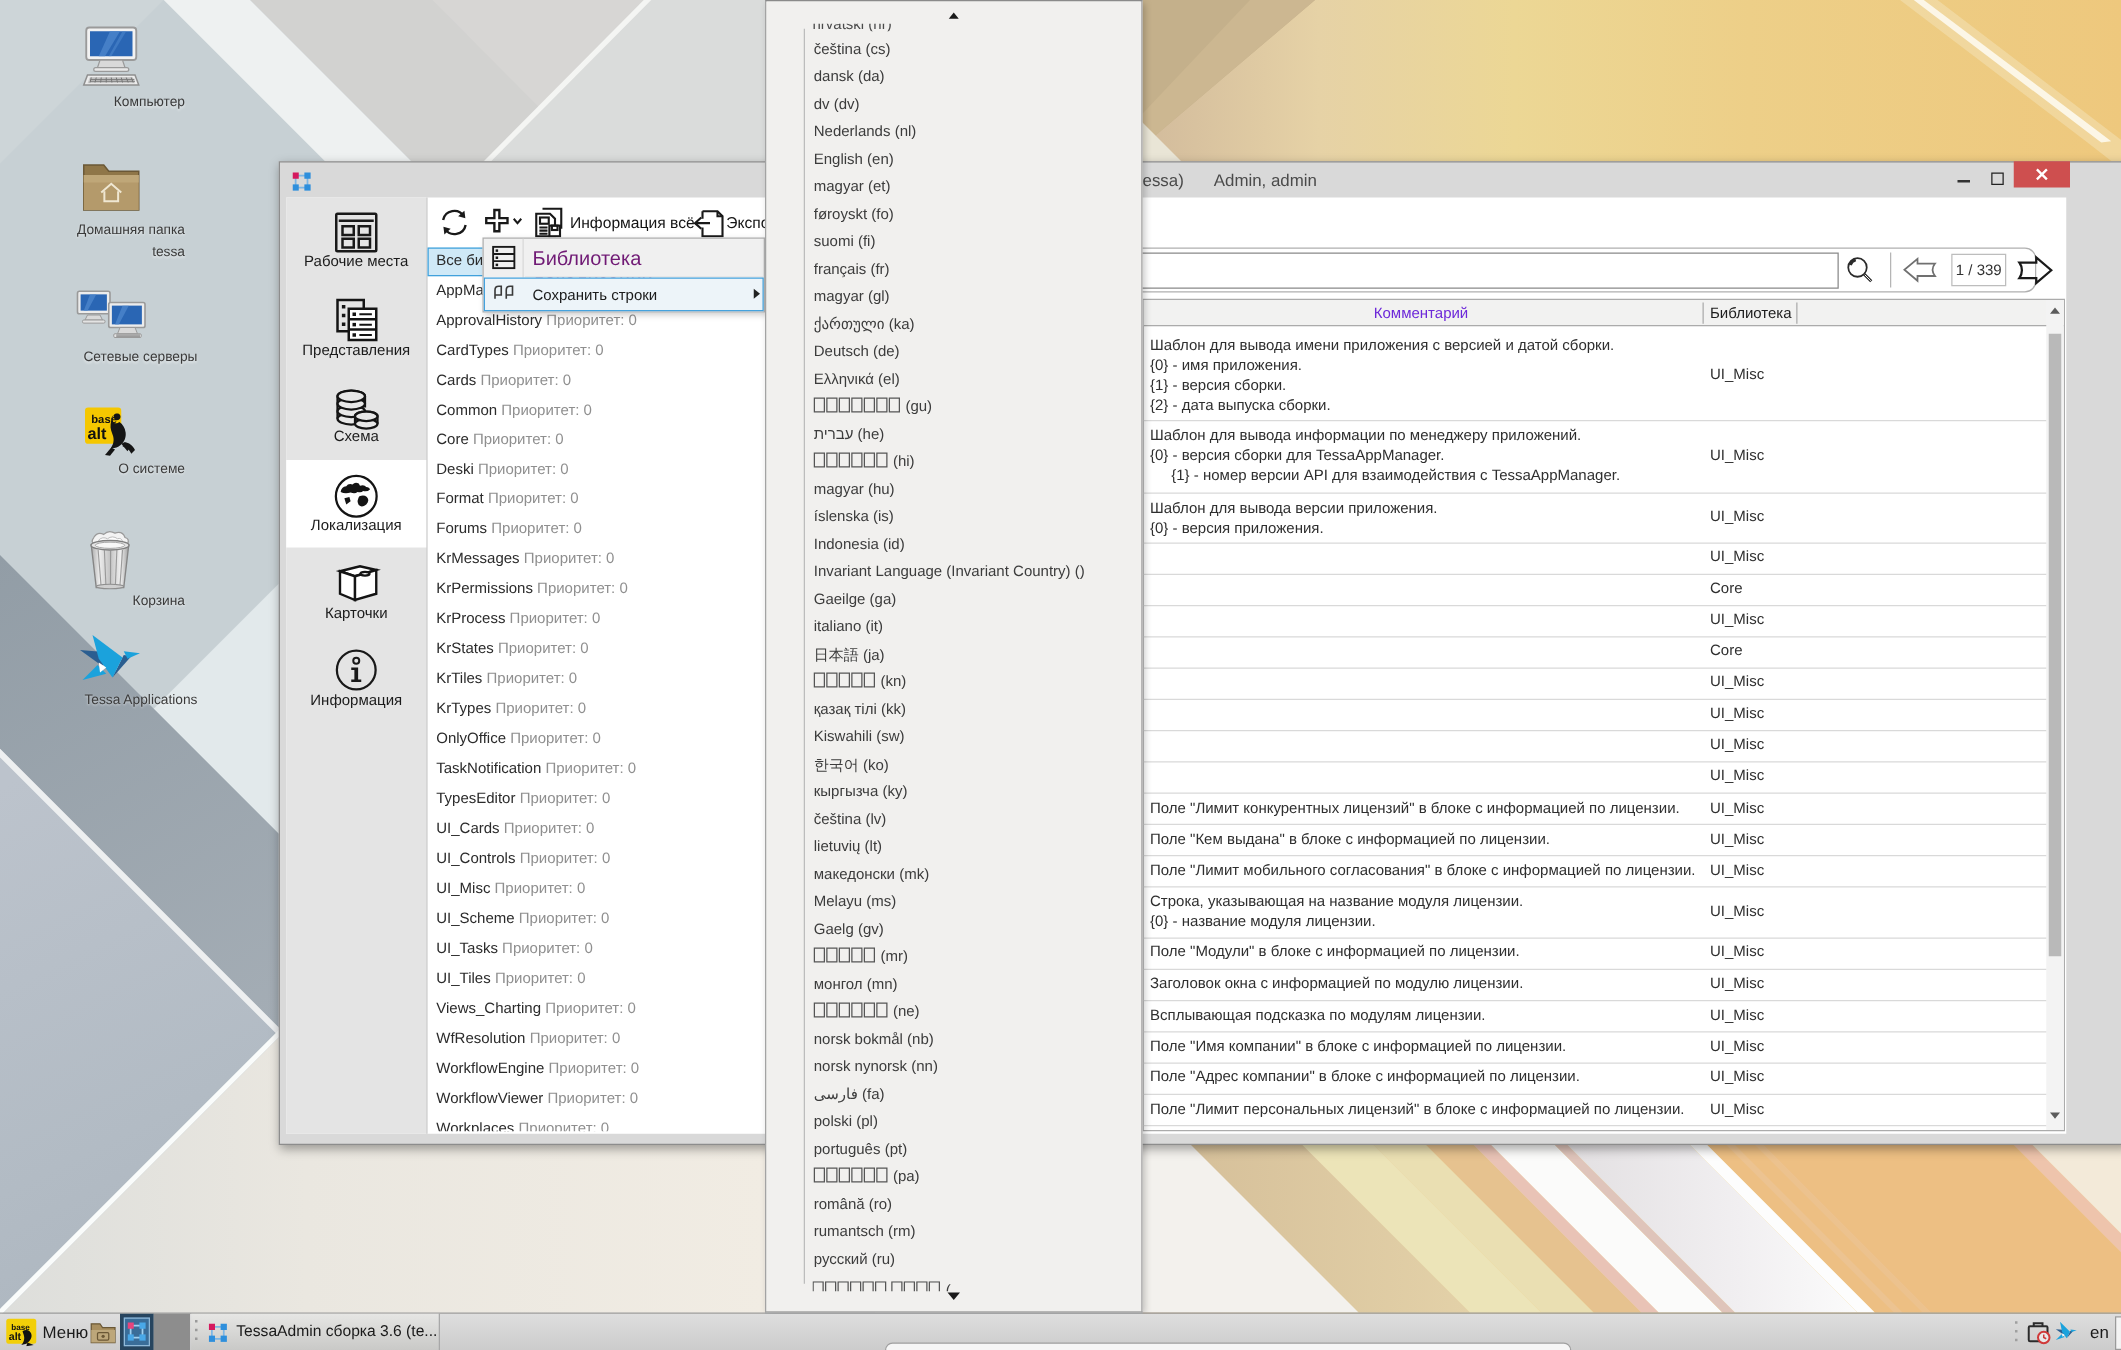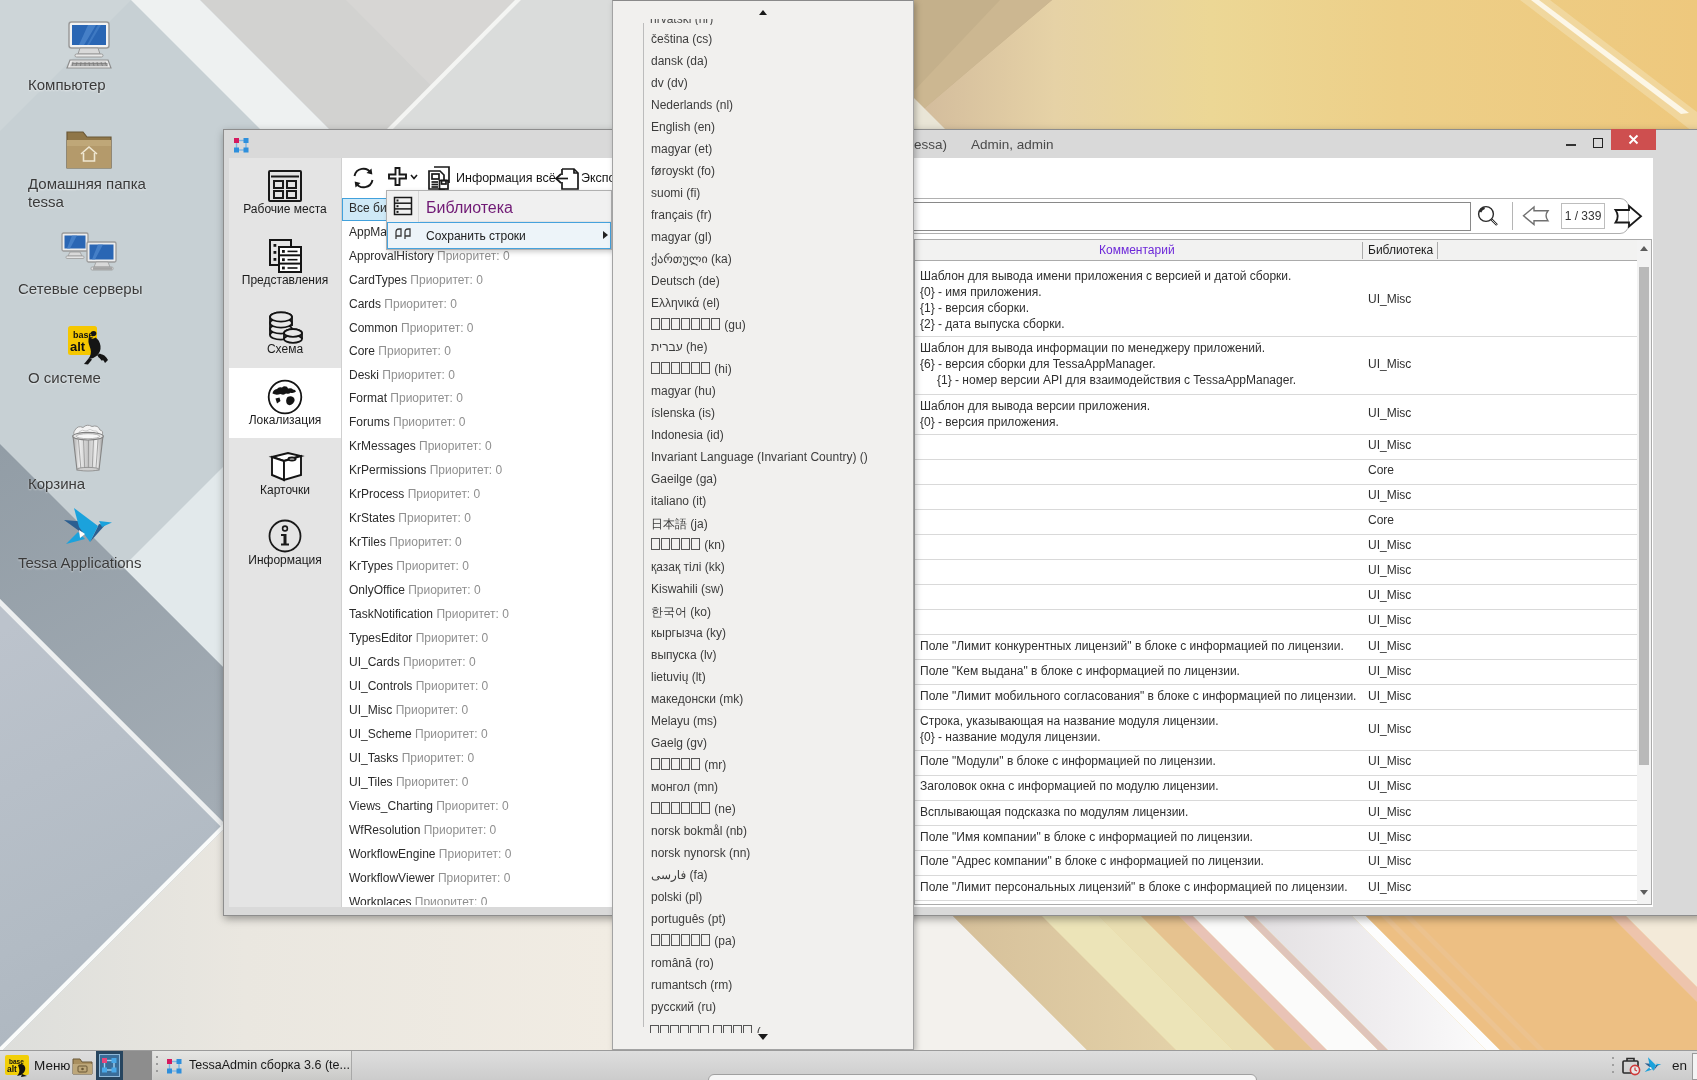--- a/index.html
+++ b/index.html
@@ -1,17 +1,17 @@
 <!DOCTYPE html>
 <html><head><meta charset="utf-8">
 <style>
 html,body{margin:0;padding:0;width:1697px;height:1080px;overflow:hidden;font-family:"Liberation Sans",sans-serif;}
 .abs{position:absolute;}
 #desk{position:absolute;left:0;top:0;width:1697px;height:1080px;}
-.dicon{position:absolute;text-align:left;color:#3a3a3a;font-size:15px;text-shadow:0 1px 2px rgba(255,255,255,0.6);}
+.dicon{position:absolute;text-align:right;color:#3a3a3a;font-size:11px;text-shadow:0 1px 2px rgba(255,255,255,0.6);}
 #win{position:absolute;left:223px;top:129px;width:1437px;height:785px;background:#d9d9d9;border:1px solid #8d8d8d;box-shadow:1px 3px 8px rgba(0,0,0,0.35);padding-left:40px;}
 #content{position:absolute;left:5px;top:28px;width:1424px;height:749px;background:#fff;}
 #sidebar{position:absolute;left:0;top:0;width:112px;height:749px;background:#e4e4e4;border-right:1px solid #d0d0d0;}
 .sbitem{position:absolute;left:0;width:112px;text-align:center;font-size:12px;color:#1b1b1b;}
 .lib{position:absolute;left:120px;font-size:12px;color:#2b2b2b;white-space:nowrap;}
 .lib span{color:#8f8f8f;font-size:12px;}
 #ddown{position:absolute;left:612px;top:0;width:302px;height:1050px;background:#f1f0ee;border:1px solid #a3a3a3;border-top:1px solid #8a8a8a;box-shadow:2px 2px 6px rgba(0,0,0,0.25);box-sizing:border-box;}
 .ditem{position:absolute;left:38px;font-size:12px;color:#3c3c3c;white-space:nowrap;}
 .trow{position:absolute;font-size:12px;color:#2f2f2f;white-space:nowrap;}
 #tbar{position:absolute;left:0;top:1050px;width:1697px;height:30px;background:linear-gradient(#dedede,#cccccc);border-top:1px solid #9b9b9b;box-sizing:border-box;}
@@ -454,21 +454,21 @@
       <div class="abs" style="left:686px;top:692px;width:722px;height:1px;background:#d9d9d9;"></div>
       <div class="abs" style="left:686px;top:717px;width:722px;height:1px;background:#d9d9d9;"></div>
       <div class="abs" style="left:686px;top:742px;width:722px;height:1px;background:#d9d9d9;"></div>
 
       <div class="trow" style="left:691px;top:111px;">Шаблон для вывода имени приложения с версией и датой сборки.</div>
       <div class="trow" style="left:691px;top:127px;">{0} - имя приложения.</div>
       <div class="trow" style="left:691px;top:143px;">{1} - версия сборки.</div>
       <div class="trow" style="left:691px;top:159px;">{2} - дата выпуска сборки.</div>
       <div class="trow" style="left:1139px;top:134px;">UI_Misc</div>
       <div class="trow" style="left:691px;top:183px;">Шаблон для вывода информации по менеджеру приложений.</div>
-      <div class="trow" style="left:691px;top:199px;">{6} - версия сборки для TessaAppManager.</div>
+      <div class="trow" style="left:691px;top:199px;">{0} - версия сборки для TessaAppManager.</div>
       <div class="trow" style="left:708px;top:215px;">{1} - номер версии API для взаимодействия с TessaAppManager.</div>
       <div class="trow" style="left:1139px;top:199px;">UI_Misc</div>
       <div class="trow" style="left:691px;top:241px;">Шаблон для вывода версии приложения.</div>
       <div class="trow" style="left:691px;top:257px;">{0} - версия приложения.</div>
       <div class="trow" style="left:1139px;top:248px;">UI_Misc</div>
       <div class="trow" style="left:1139px;top:280px;">UI_Misc</div>
       <div class="trow" style="left:1139px;top:305px;">Core</div>
       <div class="trow" style="left:1139px;top:330px;">UI_Misc</div>
       <div class="trow" style="left:1139px;top:355px;">Core</div>
       <div class="trow" style="left:1139px;top:380px;">UI_Misc</div>
@@ -553,21 +553,21 @@
   <div class="ditem" style="top:427px;">Indonesia (id)</div>
   <div class="ditem" style="top:449px;">Invariant Language (Invariant Country) ()</div>
   <div class="ditem" style="top:471px;">Gaeilge (ga)</div>
   <div class="ditem" style="top:493px;">italiano (it)</div>
   <div class="ditem" style="top:515px;">日本語 (ja)</div>
   <div class="ditem" style="top:537px;"><span class="tofu"></span><span class="tofu"></span><span class="tofu"></span><span class="tofu"></span><span class="tofu"></span> (kn)</div>
   <div class="ditem" style="top:559px;">қазақ тілі (kk)</div>
   <div class="ditem" style="top:581px;">Kiswahili (sw)</div>
   <div class="ditem" style="top:603px;">한국어 (ko)</div>
   <div class="ditem" style="top:625px;">кыргызча (ky)</div>
-  <div class="ditem" style="top:647px;">выпуска (lv)</div>
+  <div class="ditem" style="top:647px;">čeština (lv)</div>
   <div class="ditem" style="top:669px;">lietuvių (lt)</div>
   <div class="ditem" style="top:691px;">македонски (mk)</div>
   <div class="ditem" style="top:713px;">Melayu (ms)</div>
   <div class="ditem" style="top:735px;">Gaelg (gv)</div>
   <div class="ditem" style="top:757px;"><span class="tofu"></span><span class="tofu"></span><span class="tofu"></span><span class="tofu"></span><span class="tofu"></span> (mr)</div>
   <div class="ditem" style="top:779px;">монгол (mn)</div>
   <div class="ditem" style="top:801px;"><span class="tofu"></span><span class="tofu"></span><span class="tofu"></span><span class="tofu"></span><span class="tofu"></span><span class="tofu"></span> (ne)</div>
   <div class="ditem" style="top:823px;">norsk bokmål (nb)</div>
   <div class="ditem" style="top:845px;">norsk nynorsk (nn)</div>
   <div class="ditem" style="top:867px;">فارسی (fa)</div>

